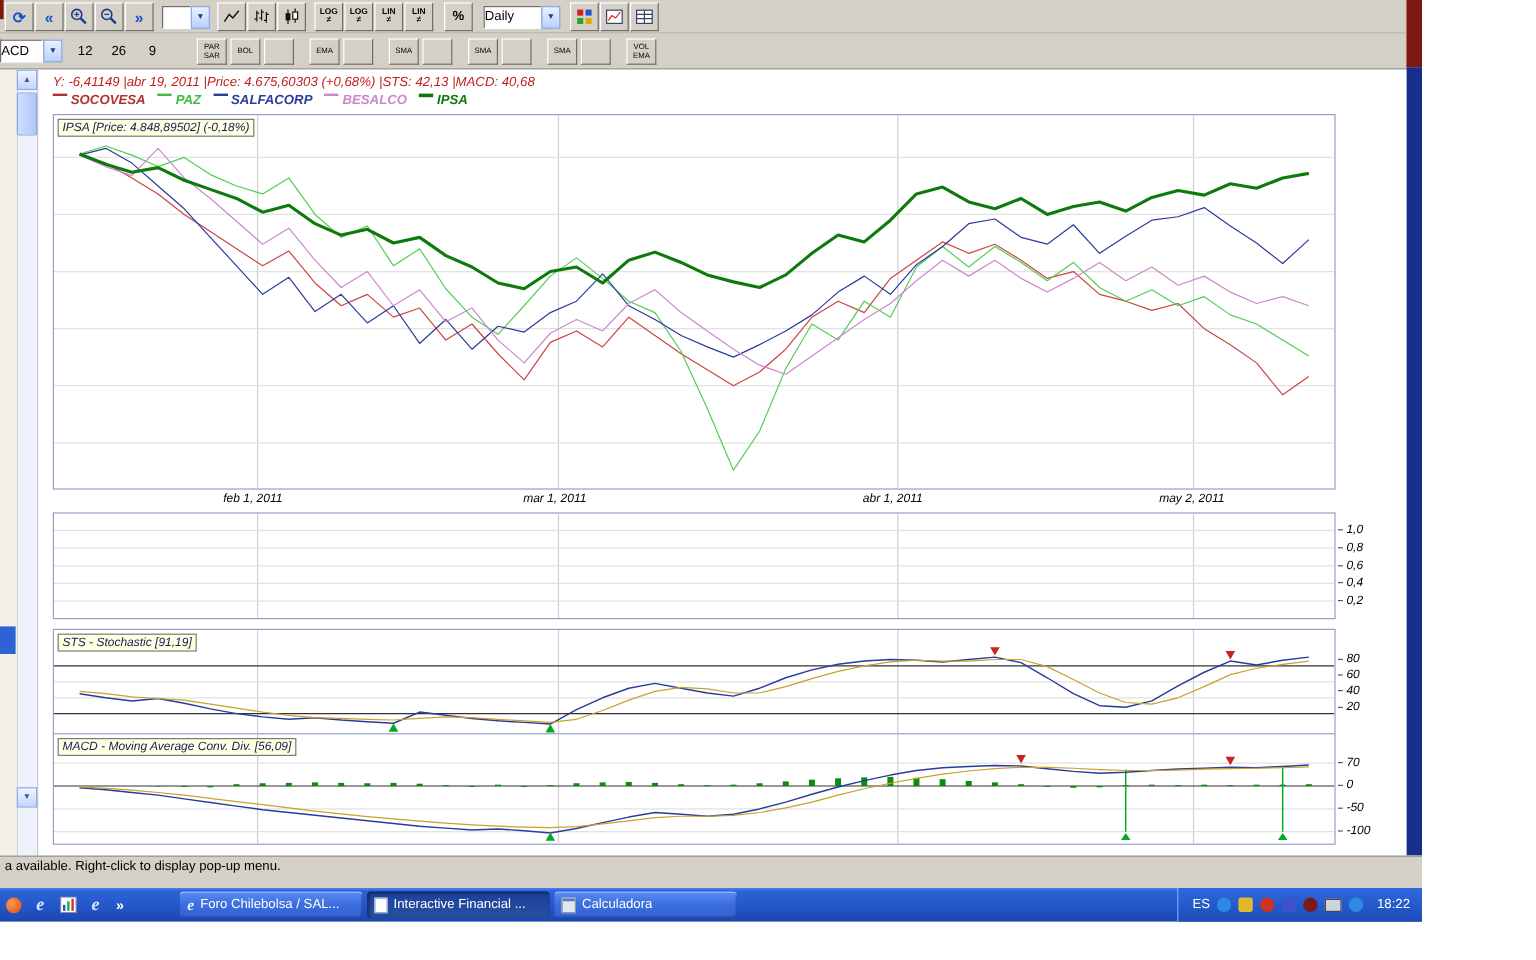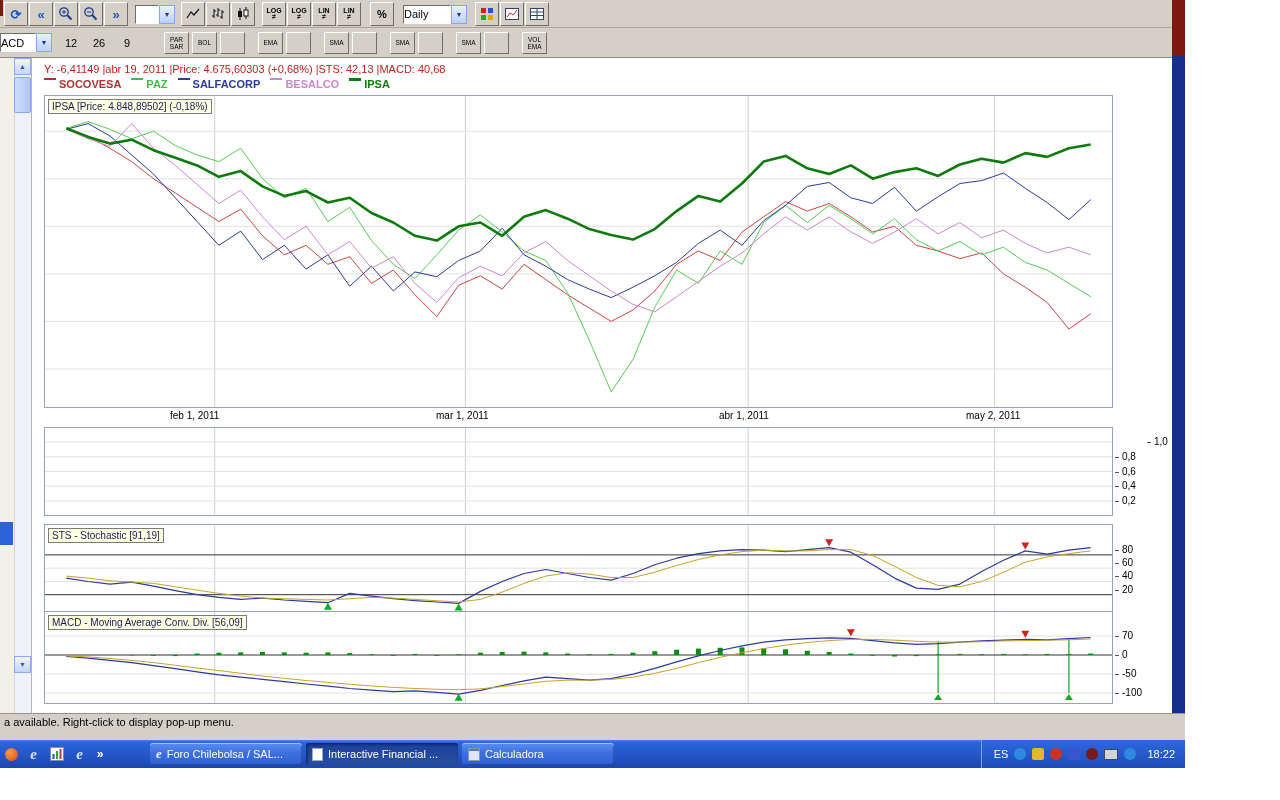--- a/index.html
+++ b/index.html
@@ -37,21 +37,21 @@
   #sidebar{position:absolute;left:0;top:58px;width:32px;height:655px;background:#f2f0e8;border-right:1px solid #b8b5ac;box-sizing:border-box;}
   .sb-track{position:absolute;left:14px;top:0;width:17px;height:655px;background:#eef2fb;border-left:1px solid #d8d5cc;box-sizing:border-box;}
   .sb-btn{position:absolute;left:14px;width:17px;height:17px;background:linear-gradient(180deg,#f0f5ff,#c4d4fa);
     border:1px solid #8cabf1;box-sizing:border-box;color:#3a5aa8;font-size:7px;display:flex;align-items:center;justify-content:center;}
   #sb-up{top:0;} #sb-down{top:598px;}
   .sb-thumb{position:absolute;left:14px;top:19px;width:17px;height:36px;border-radius:2px;box-sizing:border-box;
     background:linear-gradient(90deg,#cfdefc,#b0c6f8);border:1px solid #88a7ee;}
   #blue-block{position:absolute;left:0;top:464px;width:13px;height:23px;background:#2e63d6;}
 
   
-  #chart-area{position:absolute;left:32px;top:58px;width:1140px;height:655px;background:#fff;}
+  #chart-area{position:absolute;left:32px;top:58px;width:1140px;height:655px;background:#fff;font-style:italic;}
   #readout{position:absolute;left:12px;top:5px;font-size:11px;color:#c22020;white-space:nowrap;}
   #legend{position:absolute;left:12px;top:20px;display:flex;}
   .legend-item{display:flex;align-items:flex-start;margin-right:10px;font-size:11px;font-weight:bold;}
   .legend-dash{width:12px;height:2px;margin-right:3px;}
   .legend-item:last-child .legend-dash{height:3px;}
   .panel{position:absolute;background:#fff;border:1px solid #93a1c6;}
   .panel svg{display:block;}
   #p0{left:12px;top:37px;width:1067px;height:311px;}
   #p1{left:12px;top:369px;width:1067px;height:87px;}
   #p2{left:12px;top:466px;width:1067px;height:87px;}
@@ -288,21 +288,21 @@
           <line x1="0" y1="225.4" x2="1067" y2="225.4" stroke="#e2e2e2"></line>
           <line x1="0" y1="273.0" x2="1067" y2="273.0" stroke="#e2e2e2"></line>
           <polyline points="21.3,33.3 43.1,39.9 64.9,52.3 86.7,65.6 108.5,82.7 130.3,97.0 152.1,111.3 173.9,125.5 195.7,113.2 217.5,139.8 239.3,158.8 261.1,149.3 282.9,168.3 304.7,160.7 326.5,187.4 348.3,174.0 370.0,198.8 391.8,220.6 413.6,189.3 435.4,179.8 457.2,193.1 479.0,168.3 500.8,183.6 522.6,198.8 544.4,212.1 566.2,225.4 588.0,214.0 609.8,195.0 631.6,168.3 653.4,155.0 675.2,164.5 697.0,136.0 718.7,120.8 740.5,105.6 762.3,115.1 784.1,107.5 805.9,120.8 827.7,136.0 849.5,130.3 871.3,149.3 893.1,155.0 914.9,162.6 936.7,156.9 958.5,177.9 980.3,191.2 1002.1,206.4 1023.9,233.0 1045.7,217.8" fill="none" stroke="#cc4444" stroke-width="1" stroke-linejoin="round"></polyline>
           <polyline points="21.3,32.3 43.1,25.7 64.9,33.3 86.7,42.8 108.5,35.2 130.3,49.5 152.1,59.0 173.9,65.6 195.7,52.3 217.5,82.7 239.3,101.8 261.1,92.3 282.9,125.5 304.7,111.3 326.5,144.6 348.3,168.3 370.0,182.6 391.8,158.8 413.6,134.1 435.4,118.9 457.2,136.0 479.0,155.0 500.8,164.5 522.6,196.9 544.4,244.4 566.2,295.8 588.0,263.4 609.8,211.1 631.6,174.0 653.4,187.4 675.2,155.0 697.0,168.3 718.7,126.5 740.5,109.4 762.3,126.5 784.1,109.4 805.9,122.7 827.7,137.9 849.5,122.7 871.3,143.6 893.1,155.0 914.9,145.5 936.7,158.8 958.5,151.2 980.3,166.4 1002.1,174.0 1023.9,187.4 1045.7,200.7" fill="none" stroke="#55cc55" stroke-width="1" stroke-linejoin="round"></polyline>
           <polyline points="21.3,33.3 43.1,27.6 64.9,39.9 86.7,59.0 108.5,78.0 130.3,101.8 152.1,125.5 173.9,149.3 195.7,135.1 217.5,163.6 239.3,149.3 261.1,173.1 282.9,158.8 304.7,190.2 326.5,170.2 348.3,195.0 370.0,175.9 391.8,180.7 413.6,164.5 435.4,155.0 457.2,132.2 479.0,158.8 500.8,170.2 522.6,183.6 544.4,193.1 566.2,201.6 588.0,191.2 609.8,179.8 631.6,166.4 653.4,147.4 675.2,134.1 697.0,149.3 718.7,124.6 740.5,109.4 762.3,90.4 784.1,86.5 805.9,101.8 827.7,107.5 849.5,91.3 871.3,115.1 893.1,100.8 914.9,87.5 936.7,84.6 958.5,77.0 980.3,92.3 1002.1,106.5 1023.9,123.6 1045.7,103.7" fill="none" stroke="#2b3b9b" stroke-width="1" stroke-linejoin="round"></polyline>
           <polyline points="21.3,33.3 43.1,42.8 64.9,50.4 86.7,27.6 108.5,52.3 130.3,69.4 152.1,88.4 173.9,107.5 195.7,94.2 217.5,120.8 239.3,143.6 261.1,130.3 282.9,158.8 304.7,145.5 326.5,172.1 348.3,160.7 370.0,187.4 391.8,206.4 413.6,181.7 435.4,170.2 457.2,179.8 479.0,156.9 500.8,145.5 522.6,164.5 544.4,179.8 566.2,195.0 588.0,208.3 609.8,215.9 631.6,200.7 653.4,185.5 675.2,170.2 697.0,156.9 718.7,137.9 740.5,120.8 762.3,134.1 784.1,120.8 805.9,136.0 827.7,147.4 849.5,136.0 871.3,122.7 893.1,137.9 914.9,126.5 936.7,141.7 958.5,134.1 980.3,147.4 1002.1,156.9 1023.9,151.2 1045.7,158.8" fill="none" stroke="#cc88cc" stroke-width="1" stroke-linejoin="round"></polyline>
           <polyline points="21.3,32.3 43.1,40.9 64.9,47.6 86.7,43.7 108.5,54.2 130.3,61.8 152.1,69.4 173.9,80.8 195.7,75.1 217.5,90.4 239.3,99.9 261.1,95.1 282.9,106.5 304.7,101.8 326.5,117.0 348.3,126.5 370.0,139.8 391.8,144.6 413.6,130.3 435.4,126.5 457.2,139.8 479.0,120.8 500.8,114.1 522.6,122.7 544.4,133.1 566.2,138.9 588.0,143.6 609.8,133.1 631.6,115.1 653.4,99.9 675.2,105.6 697.0,87.5 718.7,65.6 740.5,59.9 762.3,72.3 784.1,78.0 805.9,69.4 827.7,82.7 849.5,76.1 871.3,72.3 893.1,79.9 914.9,68.5 936.7,62.8 958.5,66.6 980.3,57.1 1002.1,60.9 1023.9,52.3 1045.7,48.5" fill="none" stroke="#0e7a0e" stroke-width="2.6" stroke-linejoin="round"></polyline>
         </svg>
     </div>
     <div id="xt0">
-        <div class="xtick" style="left: 126px;">feb 1, 2011</div>
+        <div class="xtick" style="left: 142px;">feb 1, 2011</div>
         <div class="xtick" style="left: 392px;">mar 1, 2011</div>
         <div class="xtick" style="left: 675px;">abr 1, 2011</div>
         <div class="xtick" style="left: 922px;">may 2, 2011</div>
       </div>
 
     <div class="panel" id="p1">
       <svg width="1067" height="87">
           <line x1="169.7" y1="0" x2="169.7" y2="87" stroke="#cfcfcf"></line>
           <line x1="420.4" y1="0" x2="420.4" y2="87" stroke="#cfcfcf"></line>
           <line x1="703.2" y1="0" x2="703.2" y2="87" stroke="#cfcfcf"></line>
@@ -397,21 +397,21 @@
           <polygon points="1019.9,88.1 1027.9,88.1 1023.9,82.1" fill="#00aa22"></polygon>
           <polyline points="21.3,44.5 43.1,46.1 64.9,48.4 86.7,50.6 108.5,53.7 130.3,56.7 152.1,59.8 173.9,62.8 195.7,65.1 217.5,67.4 239.3,69.7 261.1,72.0 282.9,74.2 304.7,76.5 326.5,78.1 348.3,79.6 370.0,78.8 391.8,80.3 413.6,82.2 435.4,78.4 457.2,73.5 479.0,68.9 500.8,65.1 522.6,66.6 544.4,68.2 566.2,66.6 588.0,62.1 609.8,56.4 631.6,49.9 653.4,43.8 675.2,38.5 697.0,33.9 718.7,30.1 740.5,27.8 762.3,26.7 784.1,25.9 805.9,26.3 827.7,28.6 849.5,30.8 871.3,32.4 893.1,31.6 914.9,30.1 936.7,28.9 958.5,28.2 980.3,27.4 1002.1,27.8 1023.9,26.7 1045.7,25.5" fill="none" stroke="#2b3b9b" stroke-width="1.2" stroke-linejoin="round"></polyline>
           <polyline points="21.3,43.8 43.1,44.9 64.9,46.5 86.7,48.4 108.5,50.6 130.3,53.3 152.1,56.0 173.9,58.6 195.7,61.3 217.5,64.0 239.3,66.3 261.1,68.5 282.9,70.4 304.7,72.3 326.5,73.9 348.3,75.4 370.0,76.5 391.8,77.3 413.6,77.7 435.4,76.9 457.2,74.6 479.0,72.0 500.8,69.3 522.6,68.2 544.4,68.2 566.2,67.4 588.0,65.1 609.8,61.3 631.6,56.4 653.4,50.6 675.2,45.3 697.0,40.7 718.7,36.6 740.5,33.1 762.3,30.5 784.1,28.6 805.9,27.4 827.7,27.4 849.5,28.2 871.3,29.3 893.1,30.1 914.9,30.1 936.7,29.7 958.5,28.9 980.3,28.6 1002.1,28.2 1023.9,27.8 1045.7,27.0" fill="none" stroke="#c8a22a" stroke-width="1" stroke-linejoin="round"></polyline>
           <polygon points="409.6,88.7 417.6,88.7 413.6,81.7" fill="#00aa22"></polygon>
           <polygon points="801.9,17.2 809.9,17.2 805.9,24.2" fill="#cc2222"></polygon>
           <polygon points="976.3,18.7 984.3,18.7 980.3,25.7" fill="#cc2222"></polygon>
         </svg>
     </div>
 
     <div class="yticks" id="yt1">
-        <div class="ytick" style="top: 9px; margin-left: 32px;">1,0</div>
+        <div class="ytick" style="top: 9px;">1,0</div>
         <div class="ytick" style="top: 24px;">0,8</div>
         <div class="ytick" style="top: 39px;">0,6</div>
         <div class="ytick" style="top: 53px;">0,4</div>
         <div class="ytick" style="top: 68px;">0,2</div>
       </div>
     <div class="yticks" id="yt2">
         <div class="ytick" style="top: 25px;">80</div>
         <div class="ytick" style="top: 38px;">60</div>
         <div class="ytick" style="top: 51px;">40</div>
         <div class="ytick" style="top: 65px;">20</div>

